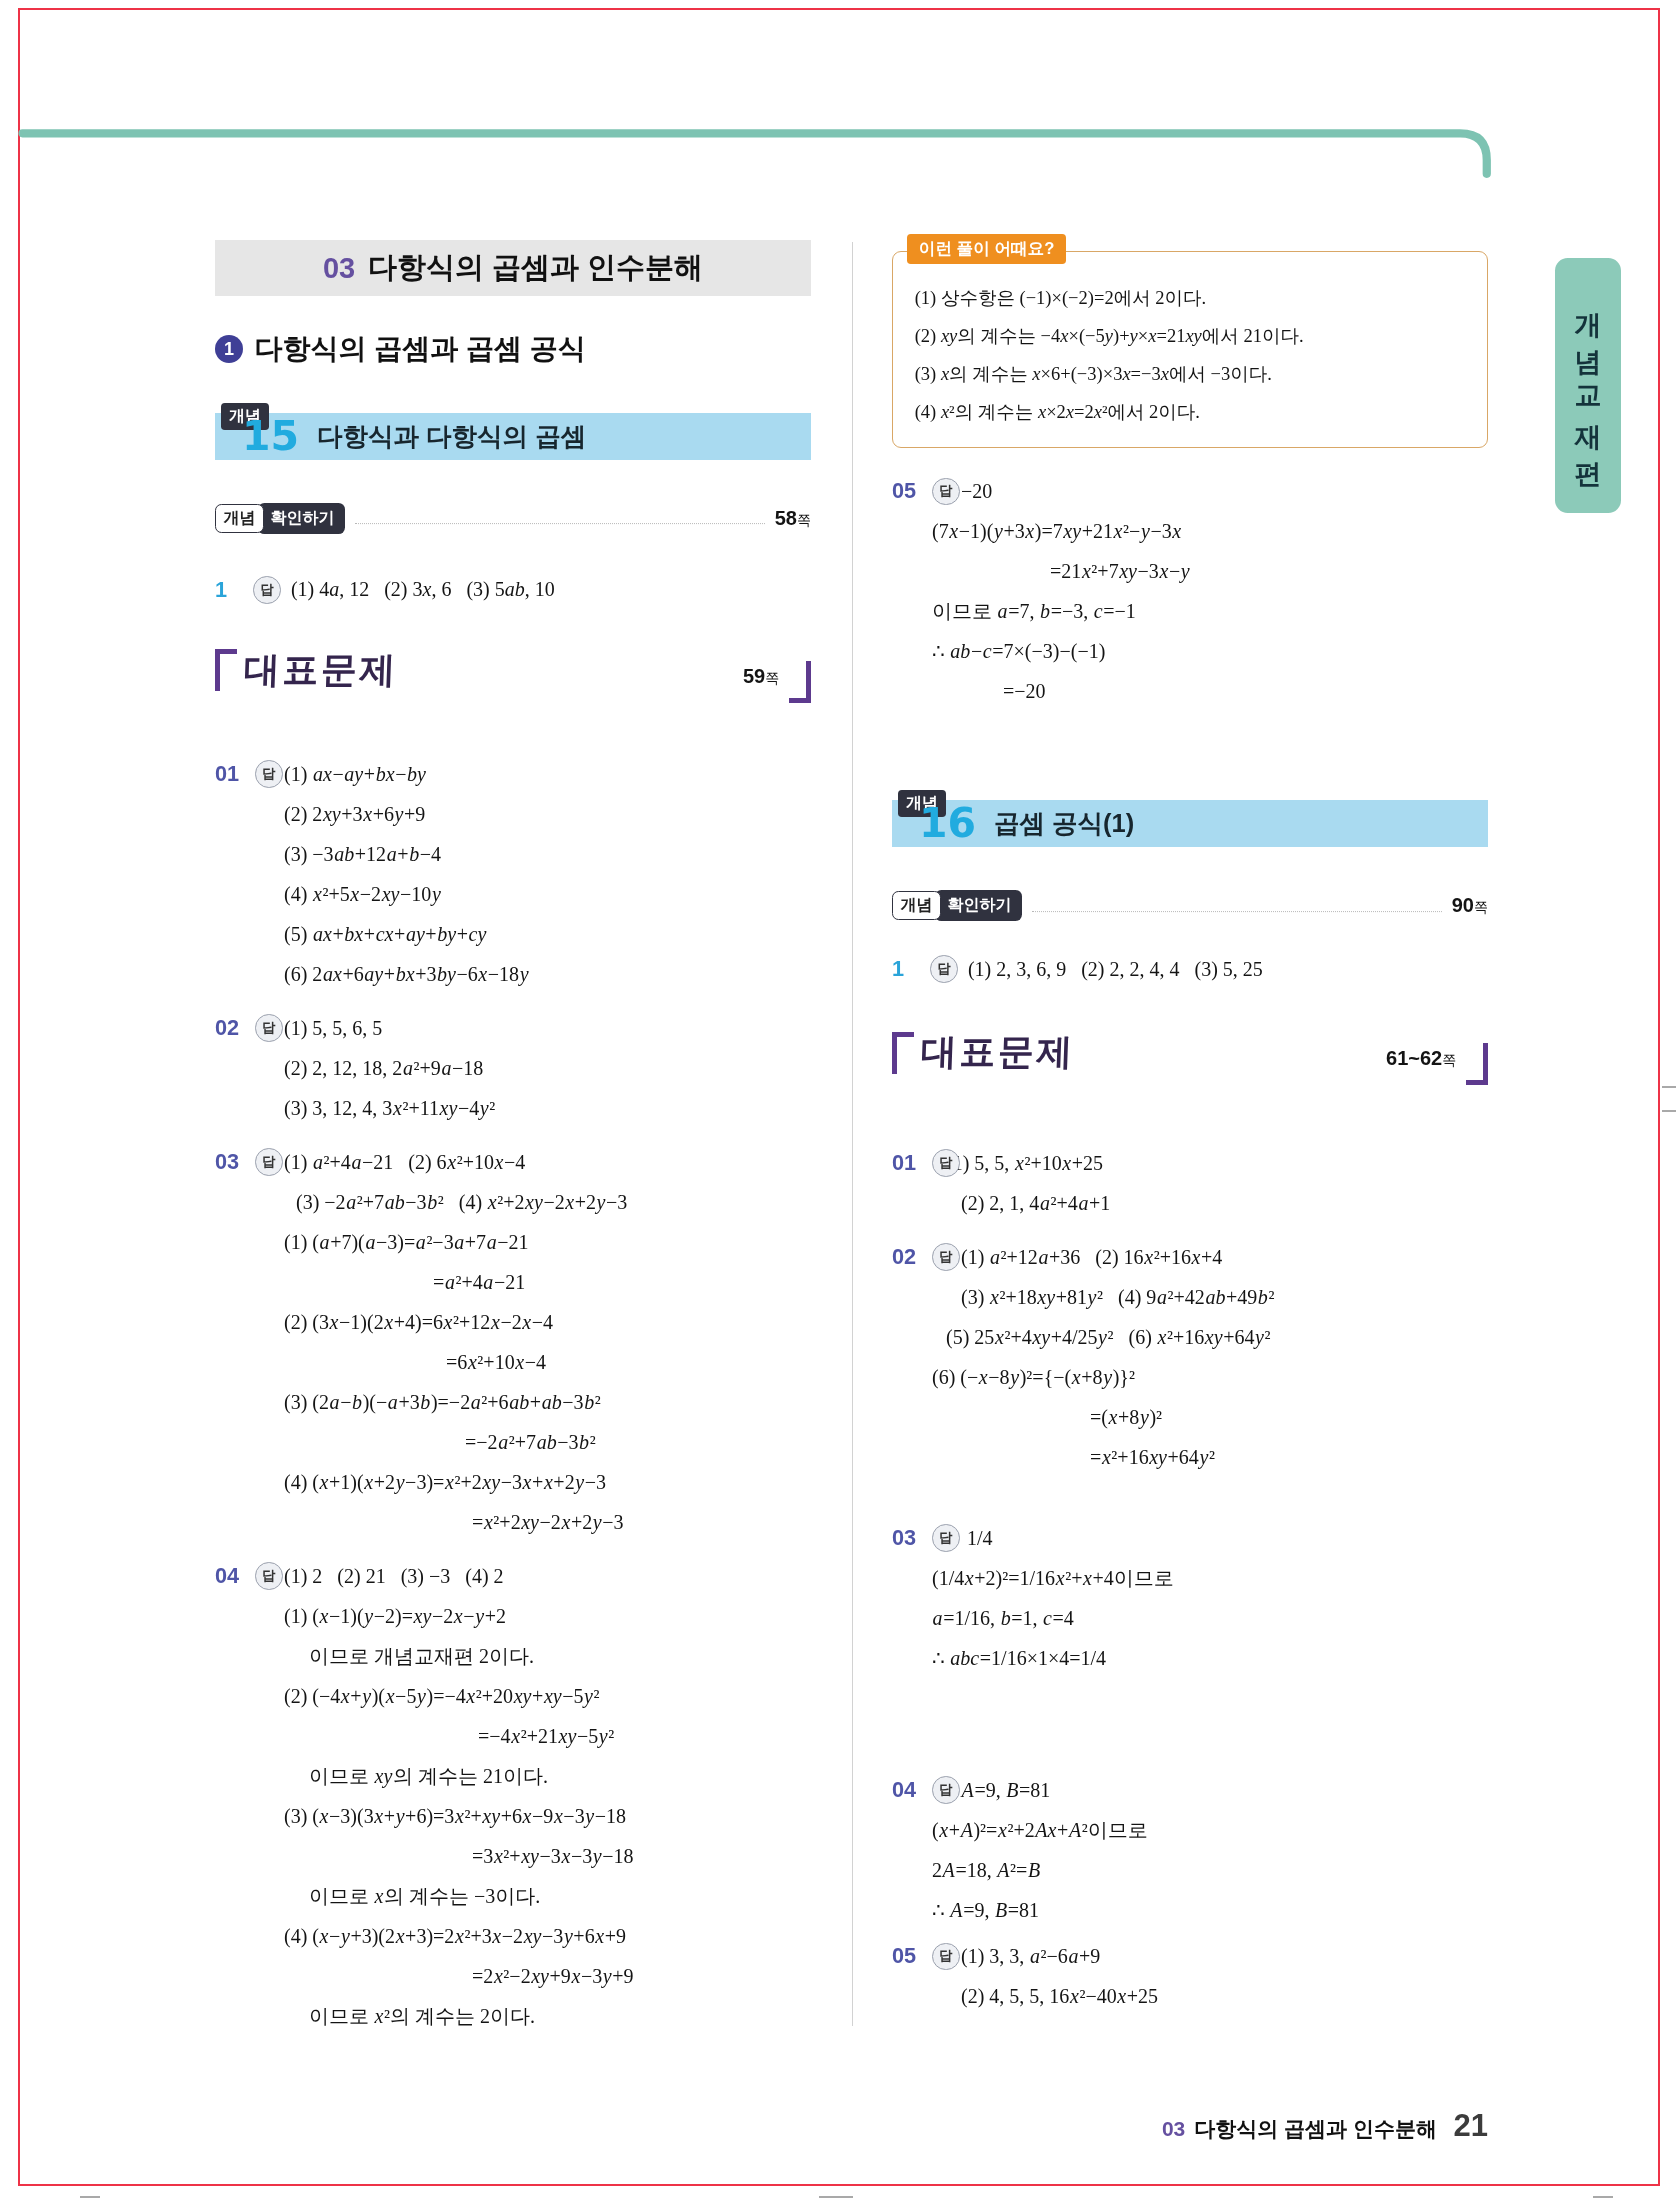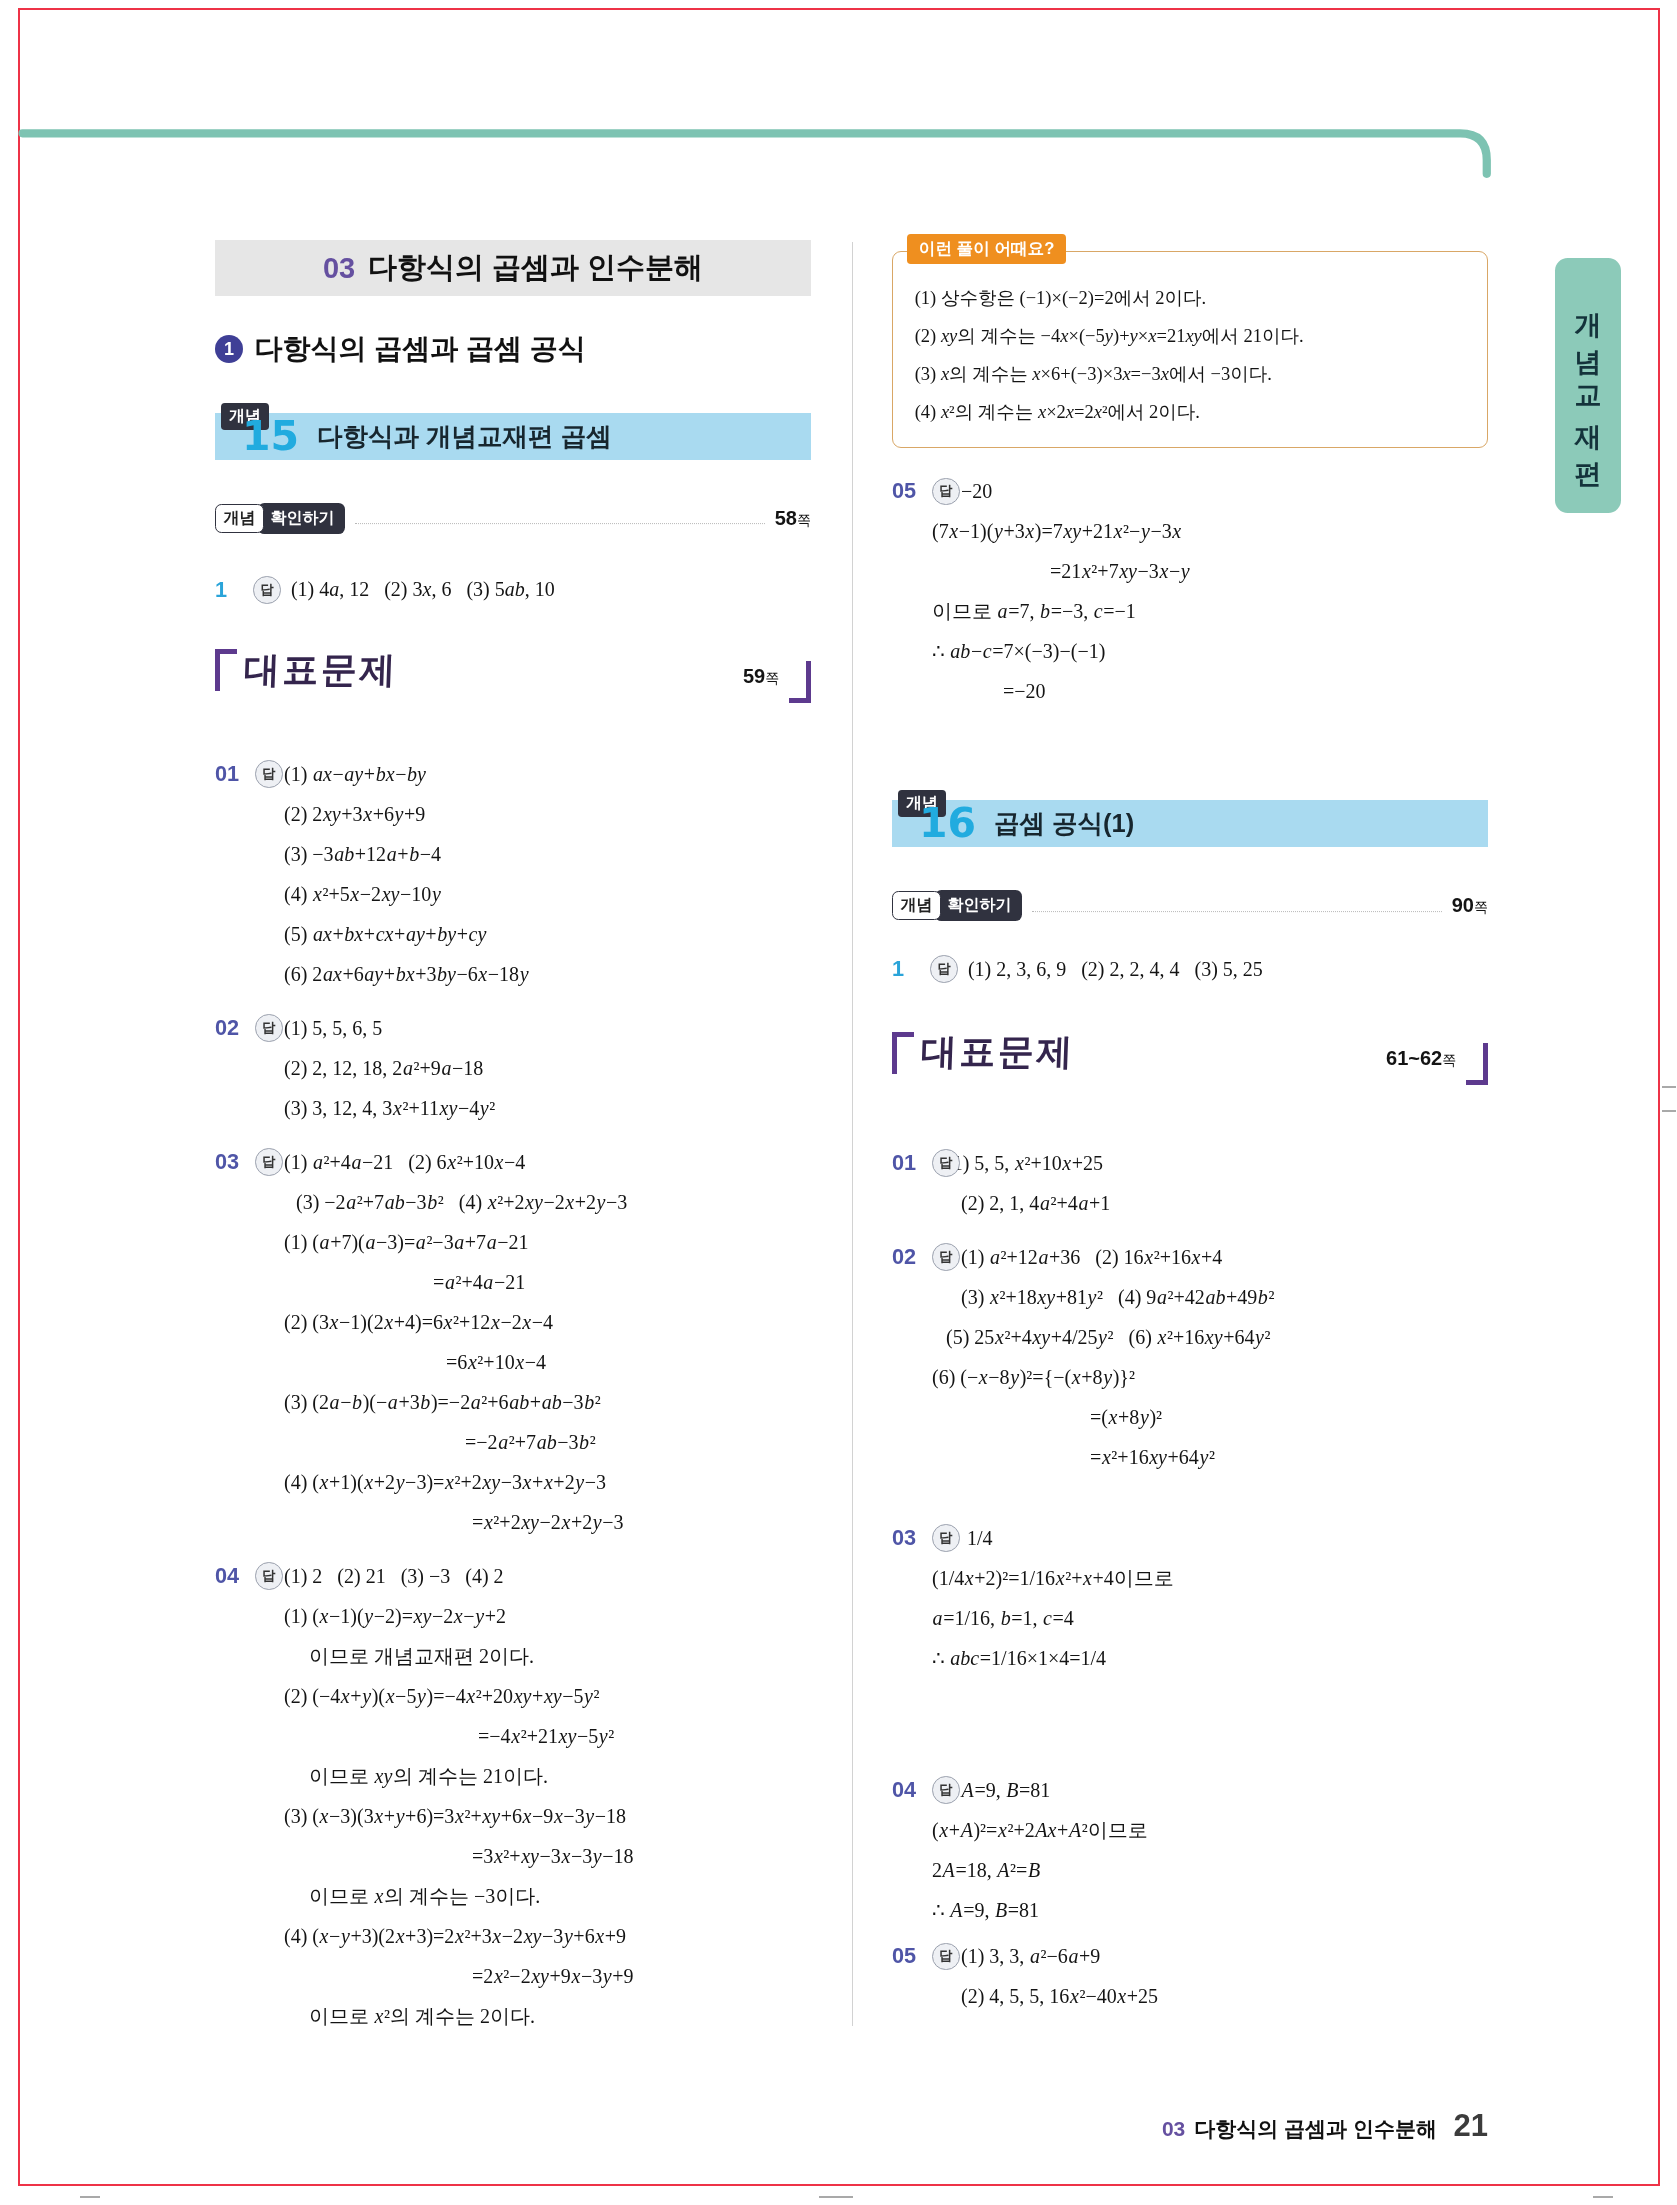--- a/index.html
+++ b/index.html
@@ -125,21 +125,21 @@
     </div>
 
     <div class="section-head">
       <span class="section-badge">1</span>
       <span class="section-title">다항식의 곱셈과 곱셈 공식</span>
     </div>
 
     <div class="concept-banner l-banner">
       <span class="concept-badge">개념</span>
       <span class="concept-no">15</span>
-      <span class="concept-title">다항식과 개념교재편 곱셈</span>
+      <span class="concept-title">다항식과 다항식의 곱셈</span>
     </div>
 
     <div class="check-row l-check">
       <span class="check-badge-outline">개념</span>
       <span class="check-badge-fill">확인하기</span>
       <span class="leader"></span>
       <span class="page-ref"><span>58</span><span class="unit">쪽</span></span>
     </div>
 
     <div class="item-row l-item">

